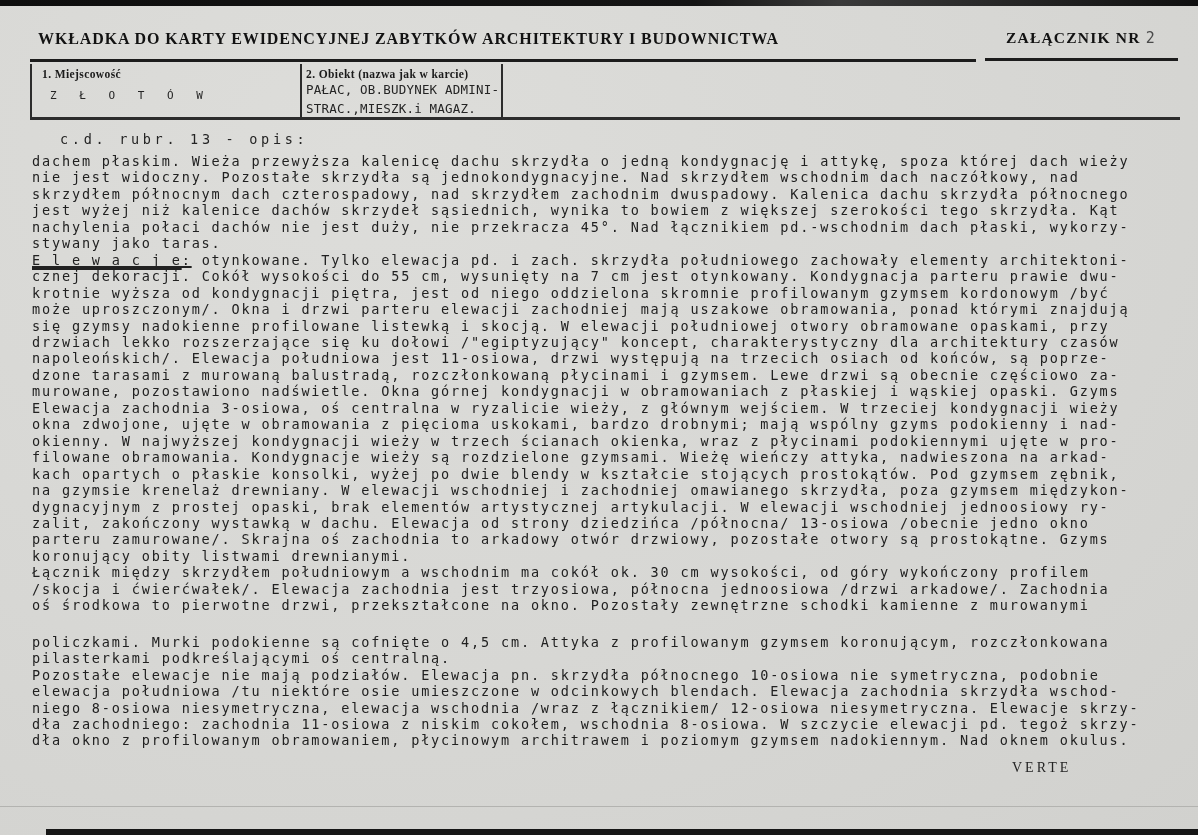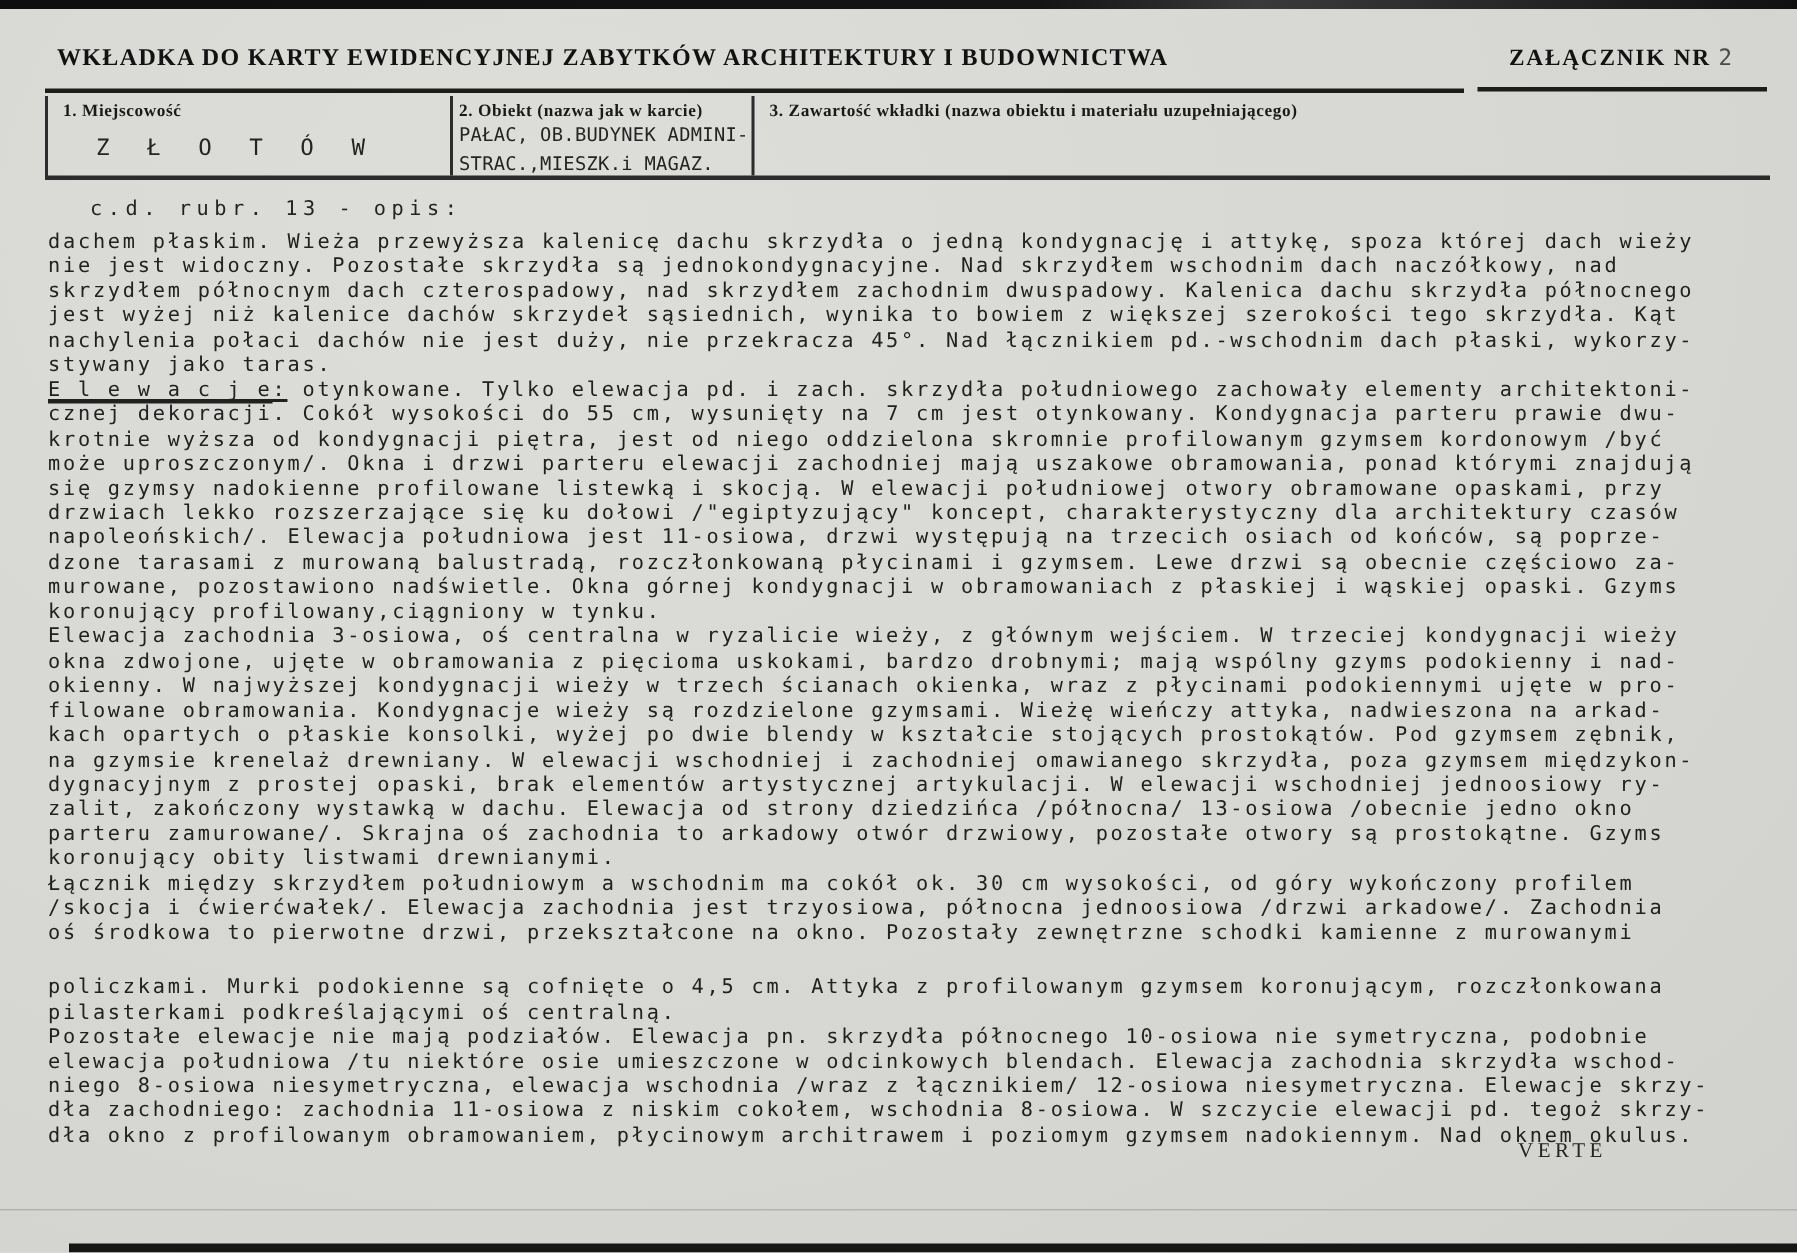--- a/index.html
+++ b/index.html
@@ -28,21 +28,21 @@
   .rule-2 { position:absolute; left:985px; top:58px; width:193px; height:3px; background:#1c1c1c; }
 
   .form { position:absolute; left:30px; top:64px; width:1150px; height:56px; display:flex;
     border-left:2px solid #2c2c2c; border-bottom:3px solid #2c2c2c; box-sizing:border-box; }
   .cell { box-sizing:border-box; padding:4px 6px 0 10px; }
   .c1 { width:270px; border-right:2px solid #2c2c2c; }
   .c2 { width:201px; border-right:2px solid #2c2c2c; padding-left:4px; }
   .c3 { flex:1; }
   .flabel { font-family:"Liberation Serif", serif; font-weight:bold; font-size:11.5px;
     letter-spacing:0.4px; color:#1a1a1a; white-space:pre; }
-  .v1 { margin:9px 0 0 22px; font-size:15px; letter-spacing:8px; white-space:pre; }
+  .v1 { margin:9px 0 0 8px; font-size:11px; letter-spacing:8px; white-space:pre; }
   .v2 { margin-top:1px; font-size:12.5px; letter-spacing:0.2px; line-height:17.5px; white-space:pre; }
   .v3 { margin:4px 0 0 26px; font-size:14.5px; letter-spacing:3.5px; white-space:pre; }
 
   .intro { position:absolute; left:60px; top:131px; font-size:13.5px; letter-spacing:3.7px; white-space:pre; }
   .body-text { position:absolute; left:32px; top:153px; width:1160px; }
   .tline { font-size:13.5px; letter-spacing:1.85px; line-height:16.45px; white-space:pre; color:#212121; }
   .tline.gap { margin-top:20px; }
   .u { text-decoration:underline; text-underline-offset:2.5px; text-decoration-thickness:1.5px; }
   .o { text-decoration:overline; text-decoration-thickness:1.5px; }
   .verte { position:absolute; left:1012px; top:760px; font-size:14px; letter-spacing:3px; white-space:pre;font-family:Liberation Serif, serif; }
@@ -65,21 +65,20 @@
     <div class="cell c1">
       <div class="flabel">1. Miejscowość</div>
       <div class="v1">Z Ł O T Ó W</div>
     </div>
     <div class="cell c2">
       <div class="flabel">2. Obiekt (nazwa jak w karcie)</div>
       <div class="v2">PAŁAC, OB.BUDYNEK ADMINI-</div>
       <div class="v2">STRAC.,MIESZK.i MAGAZ.</div>
     </div>
     <div class="cell c3">
-      <div class="flabel">3. Zawartość wkładki (nazwa obiektu i materiału uzupełniającego)</div>
     </div>
   </div>
 
   <div class="intro">c.d. rubr. 13 - opis:</div>
 
   <div class="body-text">
       <div class="tline">dachem płaskim. Wieża przewyższa kalenicę dachu skrzydła o jedną kondygnację i attykę, spoza której dach wieży</div>
       <div class="tline">nie jest widoczny. Pozostałe skrzydła są jednokondygnacyjne. Nad skrzydłem wschodnim dach naczółkowy, nad</div>
       <div class="tline">skrzydłem północnym dach czterospadowy, nad skrzydłem zachodnim dwuspadowy. Kalenica dachu skrzydła północnego</div>
       <div class="tline">jest wyżej niż kalenice dachów skrzydeł sąsiednich, wynika to bowiem z większej szerokości tego skrzydła. Kąt</div>
@@ -87,21 +86,20 @@
       <div class="tline">stywany jako taras.</div>
       <div class="tline"><span class="u">E l e w a c j e</span><span>: otynkowane. Tylko elewacja pd. i zach. skrzydła południowego zachowały elementy architektoni-</span></div>
       <div class="tline"><span class="o">cznej dekoracji.</span><span> Cokół wysokości do 55 cm, wysunięty na 7 cm jest otynkowany. Kondygnacja parteru prawie dwu-</span></div>
       <div class="tline">krotnie wyższa od kondygnacji piętra, jest od niego oddzielona skromnie profilowanym gzymsem kordonowym /być</div>
       <div class="tline">może uproszczonym/. Okna i drzwi parteru elewacji zachodniej mają uszakowe obramowania, ponad którymi znajdują</div>
       <div class="tline">się gzymsy nadokienne profilowane listewką i skocją. W elewacji południowej otwory obramowane opaskami, przy</div>
       <div class="tline">drzwiach lekko rozszerzające się ku dołowi /"egiptyzujący" koncept, charakterystyczny dla architektury czasów</div>
       <div class="tline">napoleońskich/. Elewacja południowa jest 11-osiowa, drzwi występują na trzecich osiach od końców, są poprze-</div>
       <div class="tline">dzone tarasami z murowaną balustradą, rozczłonkowaną płycinami i gzymsem. Lewe drzwi są obecnie częściowo za-</div>
       <div class="tline">murowane, pozostawiono nadświetle. Okna górnej kondygnacji w obramowaniach z płaskiej i wąskiej opaski. Gzyms</div>
-      <div class="tline">koronujący profilowany,ciągniony w tynku.</div>
       <div class="tline">Elewacja zachodnia 3-osiowa, oś centralna w ryzalicie wieży, z głównym wejściem. W trzeciej kondygnacji wieży</div>
       <div class="tline">okna zdwojone, ujęte w obramowania z pięcioma uskokami, bardzo drobnymi; mają wspólny gzyms podokienny i nad-</div>
       <div class="tline">okienny. W najwyższej kondygnacji wieży w trzech ścianach okienka, wraz z płycinami podokiennymi ujęte w pro-</div>
       <div class="tline">filowane obramowania. Kondygnacje wieży są rozdzielone gzymsami. Wieżę wieńczy attyka, nadwieszona na arkad-</div>
       <div class="tline">kach opartych o płaskie konsolki, wyżej po dwie blendy w kształcie stojących prostokątów. Pod gzymsem zębnik,</div>
       <div class="tline">na gzymsie krenelaż drewniany. W elewacji wschodniej i zachodniej omawianego skrzydła, poza gzymsem międzykon-</div>
       <div class="tline">dygnacyjnym z prostej opaski, brak elementów artystycznej artykulacji. W elewacji wschodniej jednoosiowy ry-</div>
       <div class="tline">zalit, zakończony wystawką w dachu. Elewacja od strony dziedzińca /północna/ 13-osiowa /obecnie jedno okno</div>
       <div class="tline">parteru zamurowane/. Skrajna oś zachodnia to arkadowy otwór drzwiowy, pozostałe otwory są prostokątne. Gzyms</div>
       <div class="tline">koronujący obity listwami drewnianymi.</div>

